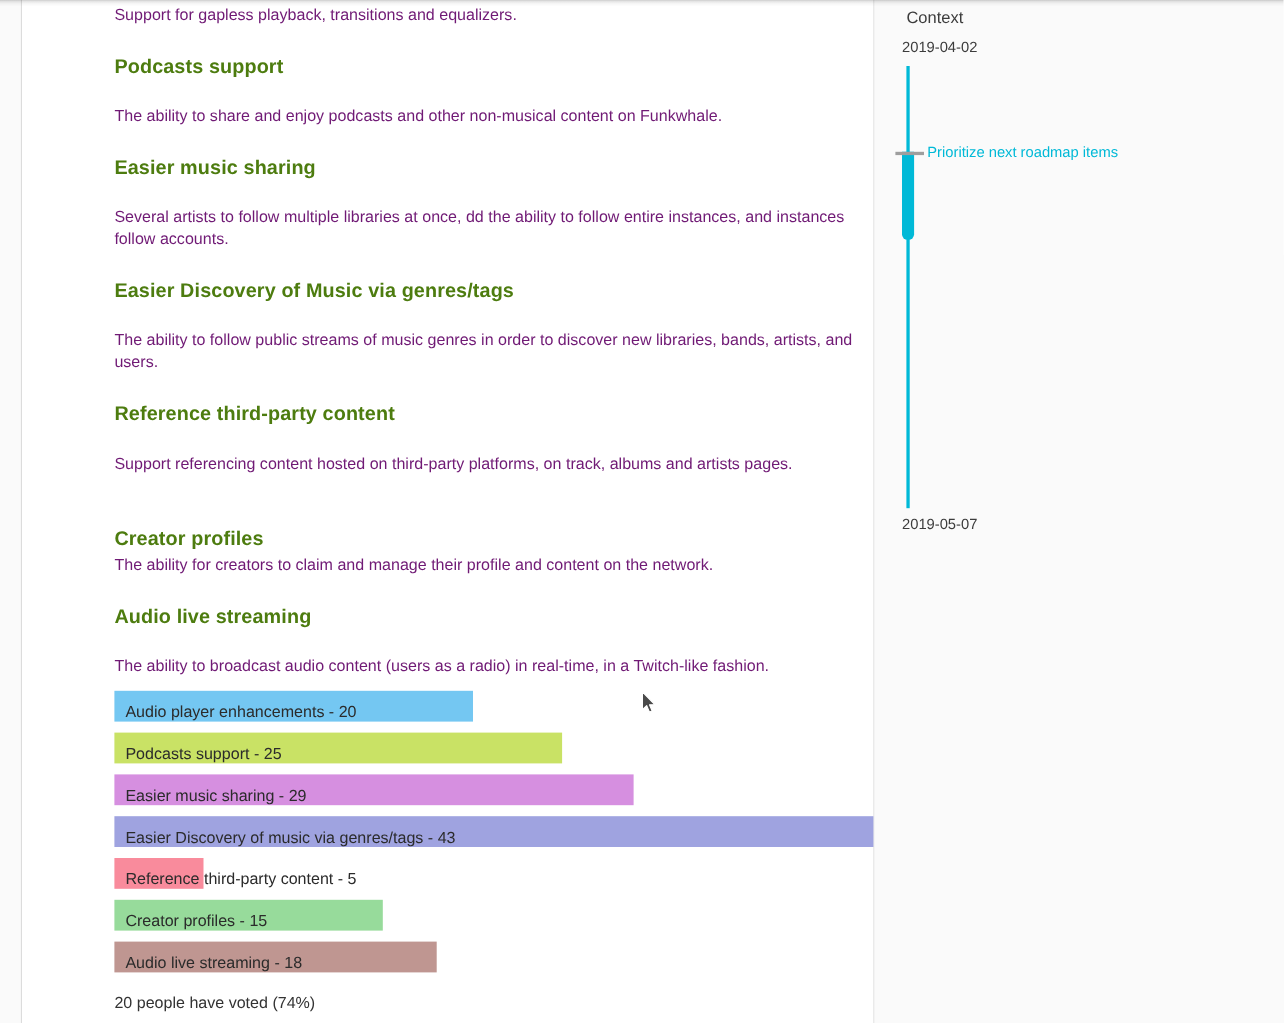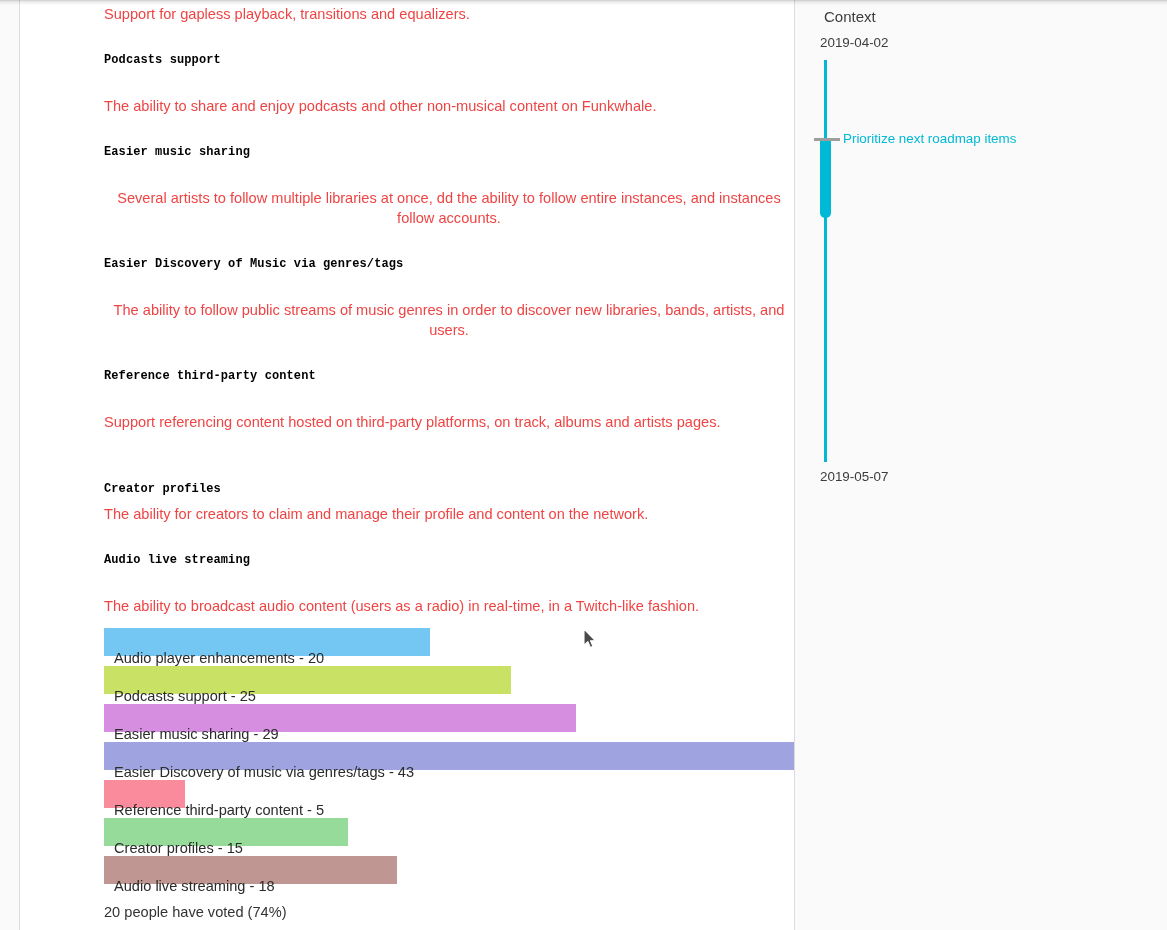--- a/index.html
+++ b/index.html
@@ -50,34 +50,32 @@
     height: 930px;
     background: #ffffff;
     border-right: 1px solid #dcdcdc;
     position: relative;
     overflow: hidden;
   }
 
   .para {
     font-size: 14.6px;
     line-height: 20px;
-    color: #ef4444;
+    color: #701a75;
     margin: 0;
     max-width: 690px;
-    text-align: center;
   }
 
   .section-heading {
-    font-size: 12px;
+    font-size: 18px;
     font-weight: bold;
-    color: #000000;
+    color: #4d7c0f;
     margin: 0;
     line-height: 22px;
     letter-spacing: 0.1px;
-    font-family: Liberation Mono, monospace;
   }
 
   
   .blk { position: absolute; left: 84px; }
 
   
   .poll {
     position: absolute;
     left: 84px;
     top: 628px;
@@ -90,21 +88,21 @@
   }
   .poll-bar {
     position: absolute;
     left: 0; top: 0;
     height: 28px;
     border-radius: 0;
   }
   .poll-label {
     position: absolute;
     left: 10px;
-    top: 16px;
+    top: 6px;
     height: 28px;
     line-height: 28px;
     font-size: 14.6px;
     color: #2b2b2b;
     white-space: nowrap;
     z-index: 2;
   }
   .poll-footer {
     position: absolute;
     left: 84px;

